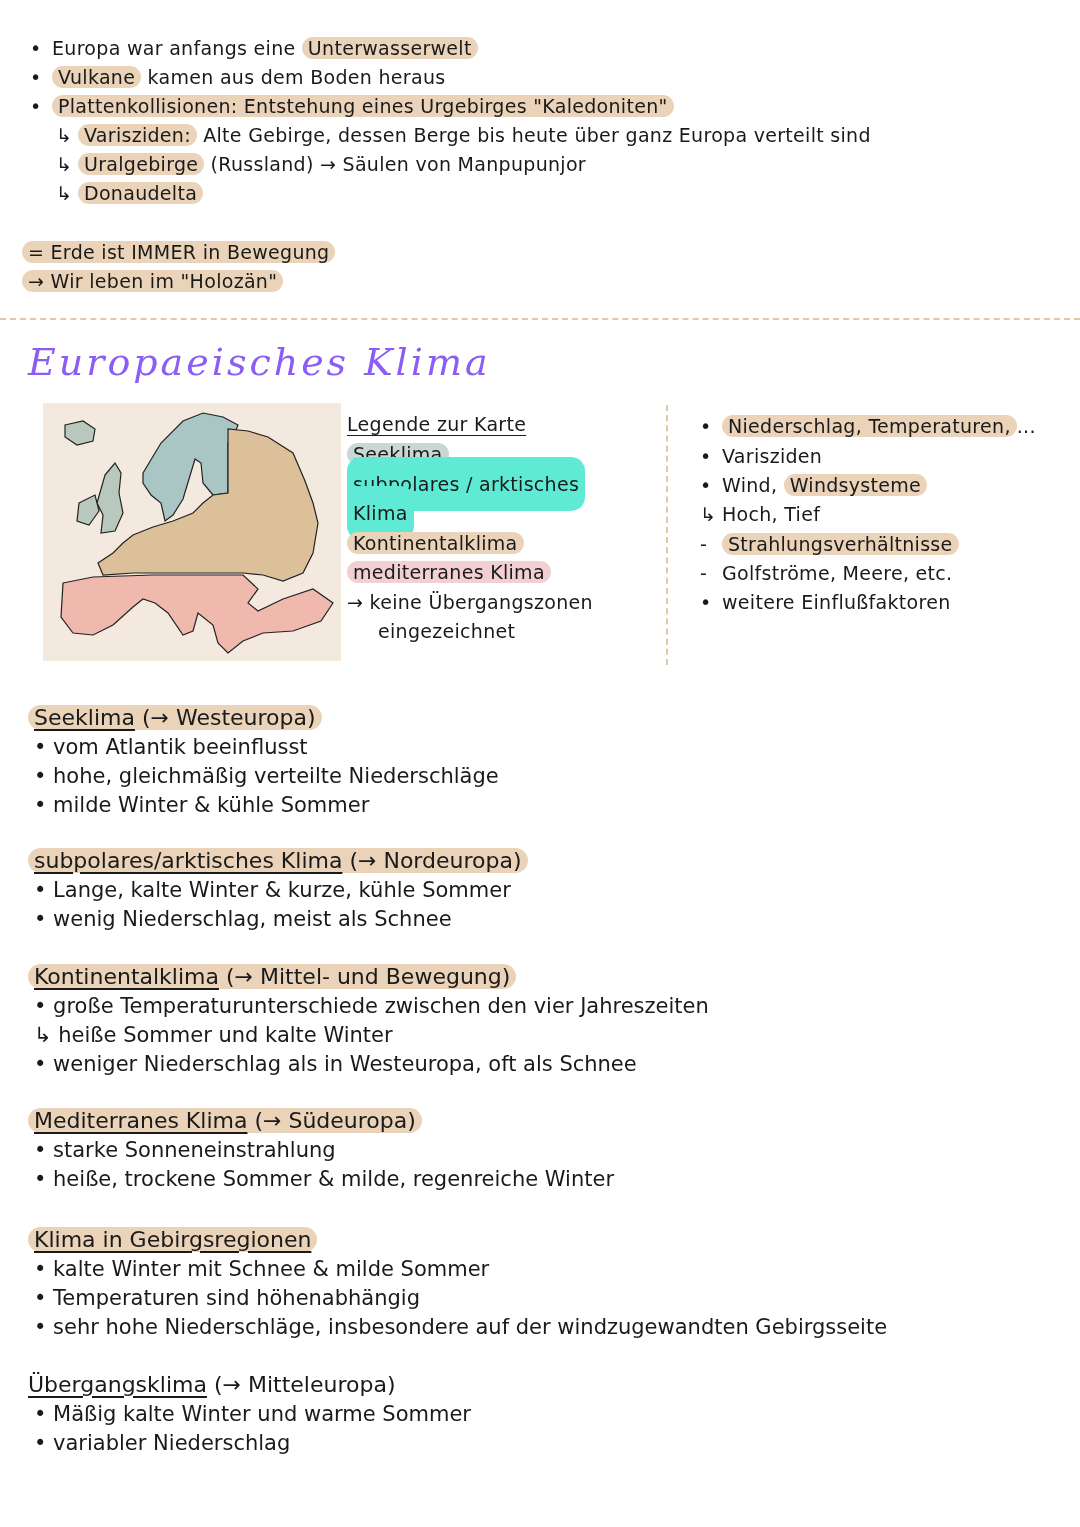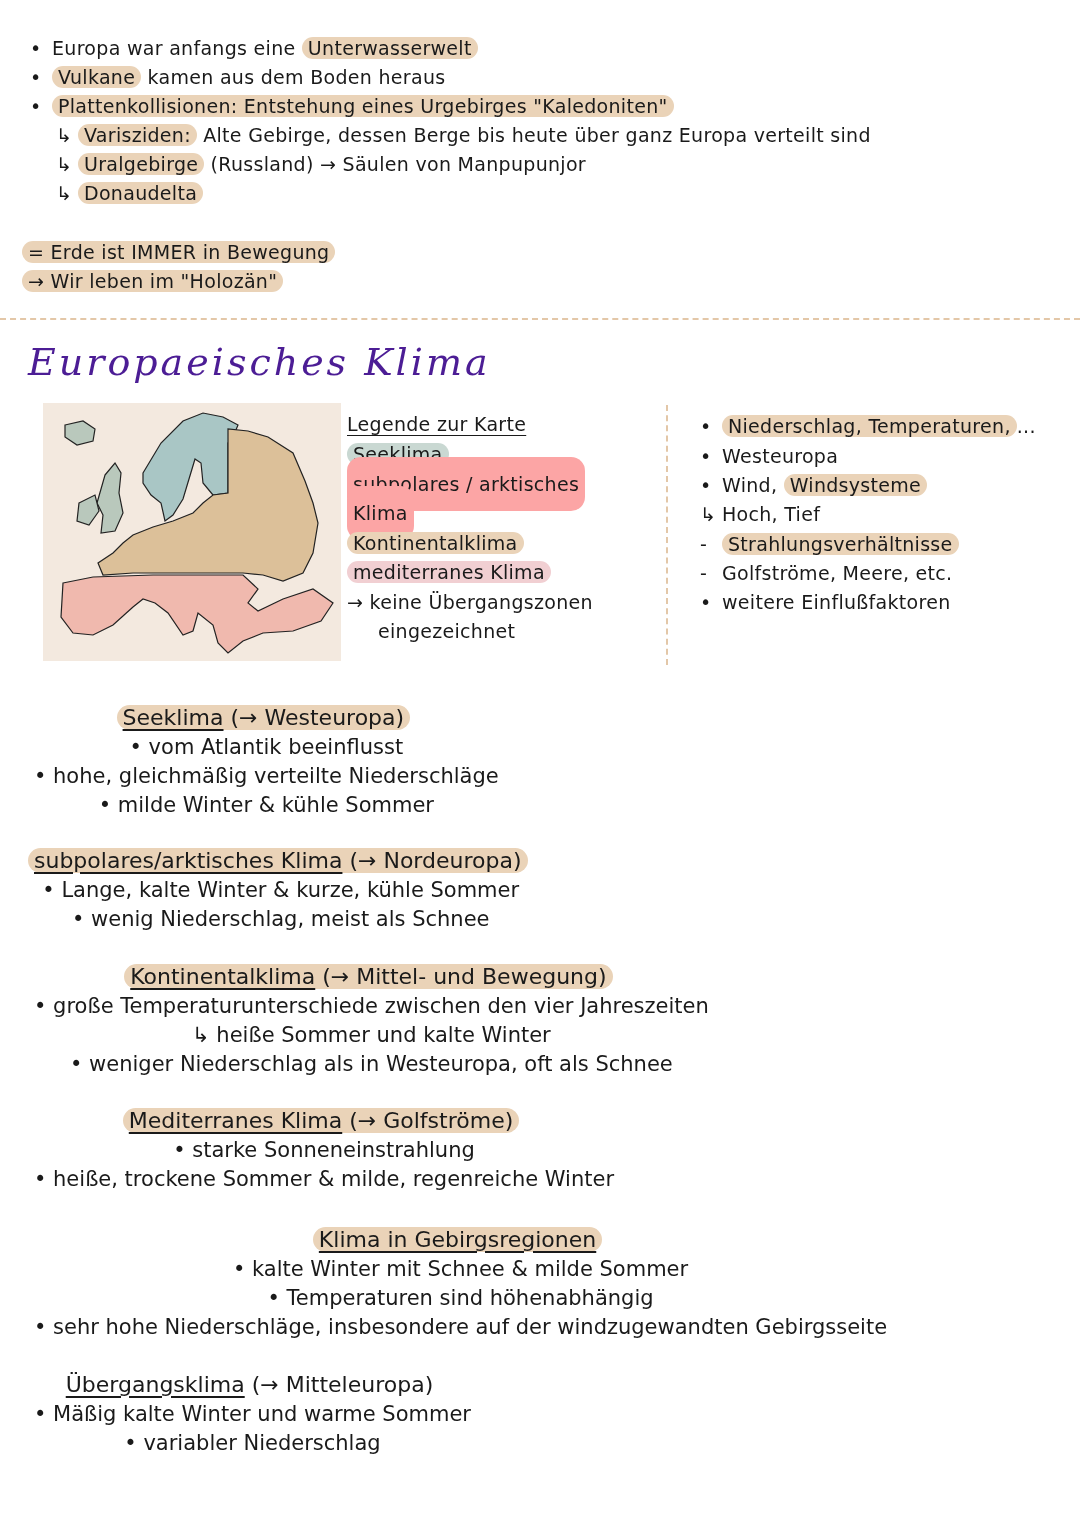--- a/index.html
+++ b/index.html
@@ -1,30 +1,30 @@
 <!DOCTYPE html>
 <html><head>
 <meta charset="utf-8">
 <style>
   html, body { margin: 0; padding: 0; background: #ffffff; }
   body { width: 1080px; height: 1527px; position: relative; overflow: hidden;
          font-family: "DejaVu Sans", sans-serif; color: #1a1a1a; }
   .line { position: absolute; font-size: 19px; line-height: 28px; white-space: nowrap; letter-spacing: 0.3px; }
   .hl { background: #ead3b8; border-radius: 14px; padding: 0 6px; }
   .hl-green { background: #c9d8d2; border-radius: 14px; padding: 0 6px; }
-  .hl-blue { background: #fca5a5; border-radius: 14px; padding: 16px 6px; }
+  .hl-blue { background: #5eead4; border-radius: 14px; padding: 16px 6px; }
   .hl-pink { background: #f1cfd2; border-radius: 14px; padding: 0 6px; }
   .ul { text-decoration: underline; text-underline-offset: 4px; }
   .bullet { display: inline-block; width: 22px; }
   .divider { position: absolute; left: 0; top: 318px; width: 1080px; border-top: 2px dashed #e3c7a8; }
   .title { position: absolute; left: 28px; top: 340px; font-family: "DejaVu Serif", serif; font-style: italic;
-           font-size: 38px; color: #4c1d95; letter-spacing: 3px; }
+           font-size: 38px; color: #8b5cf6; letter-spacing: 3px; }
   .map { position: absolute; left: 43px; top: 403px; width: 298px; height: 258px; background: #f3e9df; }
   .vdiv { position: absolute; left: 666px; top: 405px; height: 260px; border-left: 2px dashed #e3c7a8; }
-  .section { position: absolute; left: 28px; text-align: center; }
+  .section { position: absolute; left: 28px; }
   .section .head { font-size: 22px; line-height: 30px; }
   .section .item { font-size: 21px; line-height: 29px; padding-left: 6px; }
 </style>
 </head>
 <body>
 
 <div class="line" style="left:30px;top:34px">
   <span class="bullet">•</span><span>Europa war anfangs eine </span><span class="hl">Unterwasserwelt</span>
 </div>
 <div class="line" style="left:30px;top:63px">
@@ -90,21 +90,21 @@
 </div>
 <div class="line" style="left:347px;top:588px">→ keine Übergangszonen</div>
 <div class="line" style="left:378px;top:617px">eingezeichnet</div>
 
 <div class="vdiv"></div>
 
 <div class="line" style="left:700px;top:412px">
   <span class="bullet">•</span><span class="hl">Niederschlag, Temperaturen,</span><span>...</span>
 </div>
 <div class="line" style="left:700px;top:442px">
-  <span class="bullet">•</span><span>Westeuropa</span>
+  <span class="bullet">•</span><span>Varisziden</span>
 </div>
 <div class="line" style="left:700px;top:471px">
   <span class="bullet">•</span><span>Wind, </span><span class="hl">Windsysteme</span>
 </div>
 <div class="line" style="left:700px;top:500px">
   <span class="bullet">↳</span><span>Hoch, Tief</span>
 </div>
 <div class="line" style="left:700px;top:530px">
   <span class="bullet">-</span><span class="hl">Strahlungsverhältnisse</span>
 </div>
@@ -129,21 +129,21 @@
 </div>
 
 <div class="section" style="top:962px">
   <div class="head"><span class="hl"><span class="ul">Kontinentalklima</span><span> (→ Mittel- und Bewegung)</span></span></div>
   <div class="item">• große Temperaturunterschiede zwischen den vier Jahreszeiten</div>
   <div class="item">↳ heiße Sommer und kalte Winter</div>
   <div class="item">• weniger Niederschlag als in Westeuropa, oft als Schnee</div>
 </div>
 
 <div class="section" style="top:1106px">
-  <div class="head"><span class="hl"><span class="ul">Mediterranes Klima</span><span> (→ Golfströme)</span></span></div>
+  <div class="head"><span class="hl"><span class="ul">Mediterranes Klima</span><span> (→ Südeuropa)</span></span></div>
   <div class="item">• starke Sonneneinstrahlung</div>
   <div class="item">• heiße, trockene Sommer &amp; milde, regenreiche Winter</div>
 </div>
 
 <div class="section" style="top:1225px">
   <div class="head"><span class="hl"><span class="ul">Klima in Gebirgsregionen</span><span></span></span></div>
   <div class="item">• kalte Winter mit Schnee &amp; milde Sommer</div>
   <div class="item">• Temperaturen sind höhenabhängig</div>
   <div class="item">• sehr hohe Niederschläge, insbesondere auf der windzugewandten Gebirgsseite</div>
 </div>

